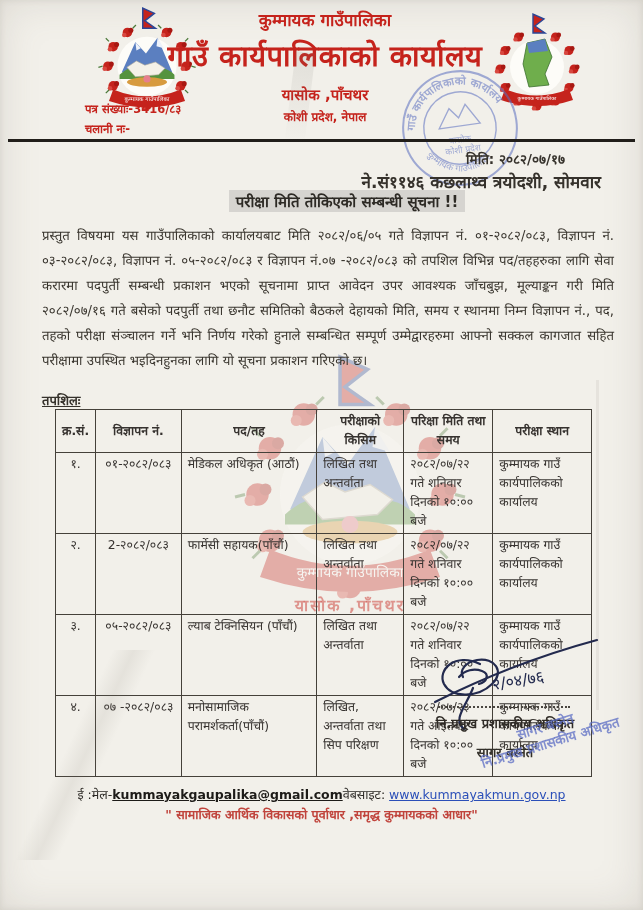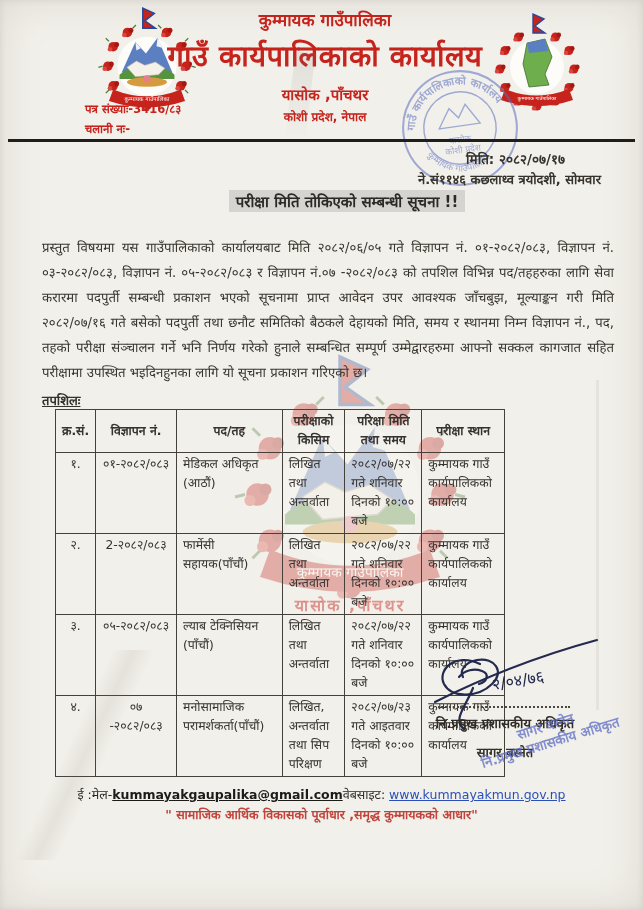--- a/index.html
+++ b/index.html
@@ -18,28 +18,28 @@
   .head-center{left:140px;top:8px;width:370px;text-align:center;}
   .muni-line{font-size:17px;font-weight:bold;color:#c5231c;}
   .office-line{font-size:29px;font-weight:bold;color:#c5231c;margin-top:4px;letter-spacing:.5px;}
   .loc-line{font-size:15px;font-weight:bold;color:#c5231c;margin-top:10px;}
   .prov-line{font-size:12px;font-weight:bold;color:#c5231c;margin-top:4px;}
   .letter-block{left:85px;top:99px;font-size:11.5px;font-weight:bold;color:#c5231c;line-height:20px;}
   .emblem{position:absolute;}
   .head-rule{left:8px;top:139px;width:627px;height:2.5px;background:#211e1a;}
   
   .date-line{right:78px;top:150px;font-size:13.5px;color:#36322c;font-weight:600;}
-  .ns-line{right:42px;top:170px;font-size:13px;color:#36322c;font-weight:600;}
+  .ns-line{right:42px;top:170px;font-size:17px;color:#36322c;font-weight:600;}
   .notice-title{left:0;top:190px;width:660px;text-align:center;}
   .notice-title span{display:inline-block;background:#d6d4d0;color:#2d2a25;font-weight:bold;font-size:15px;padding:1px 7px;margin-left:34px;}
   
-  .body-par{left:42px;top:235px;width:572px;font-size:13.2px;line-height:25px;text-align:justify;color:#3a362f;}
+  .body-par{left:42px;top:223px;width:572px;font-size:13.2px;line-height:25px;text-align:justify;color:#3a362f;}
   .tapasil{left:42px;top:391px;font-size:13px;font-weight:bold;color:#36322c;text-decoration:underline;text-align:center;}
   
-  .doc-table{position:absolute;left:55px;top:409px;width:450px;border-collapse:collapse;background:transparent;}
+  .doc-table{position:absolute;left:55px;top:409px;width:537px;border-collapse:collapse;background:transparent;}
   .doc-table th,.doc-table td{
     border:1.3px solid #45413a;font-size:12.3px;color:#373330;
     padding:2px 6px;vertical-align:top;line-height:19px;font-weight:normal;
   }
   .doc-table th{text-align:center;vertical-align:middle;font-weight:600;height:34px;}
   .doc-table td{height:50px;}
   .doc-table td.c{text-align:center;}
   .col-sn{width:34px;}.col-ad{width:86px;}.col-post{width:138px;}
   .col-kind{width:89px;}.col-time{width:90px;}.col-place{width:100px;}
   

